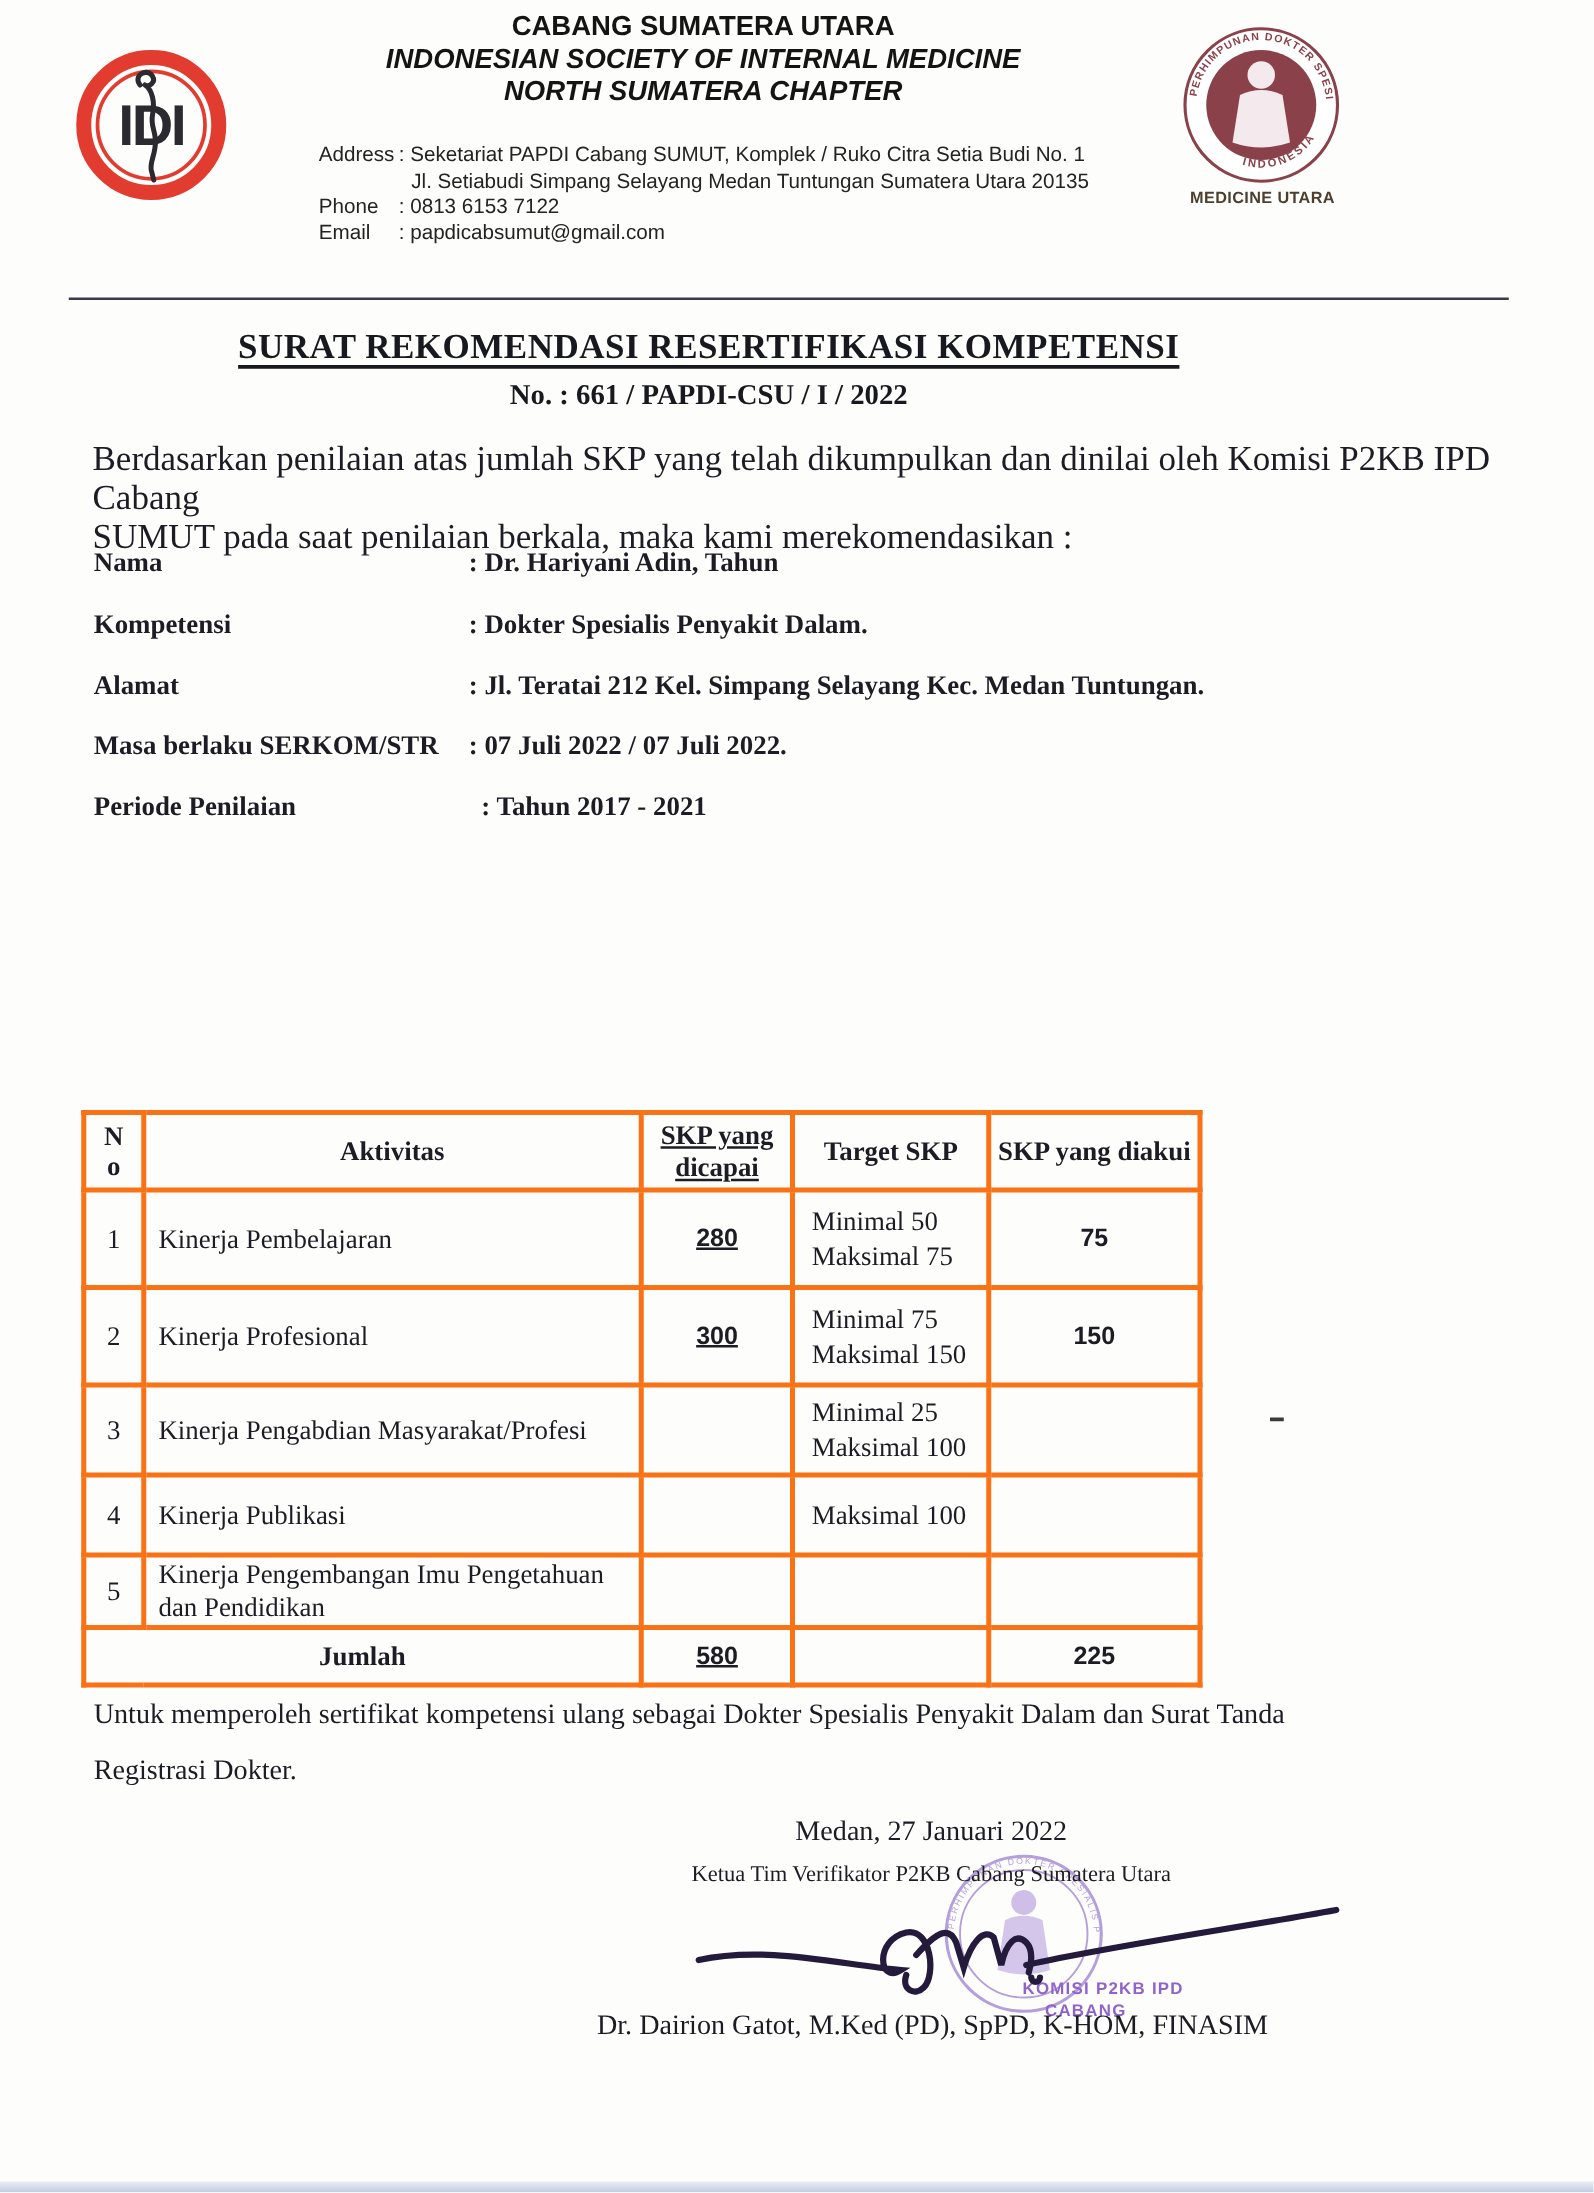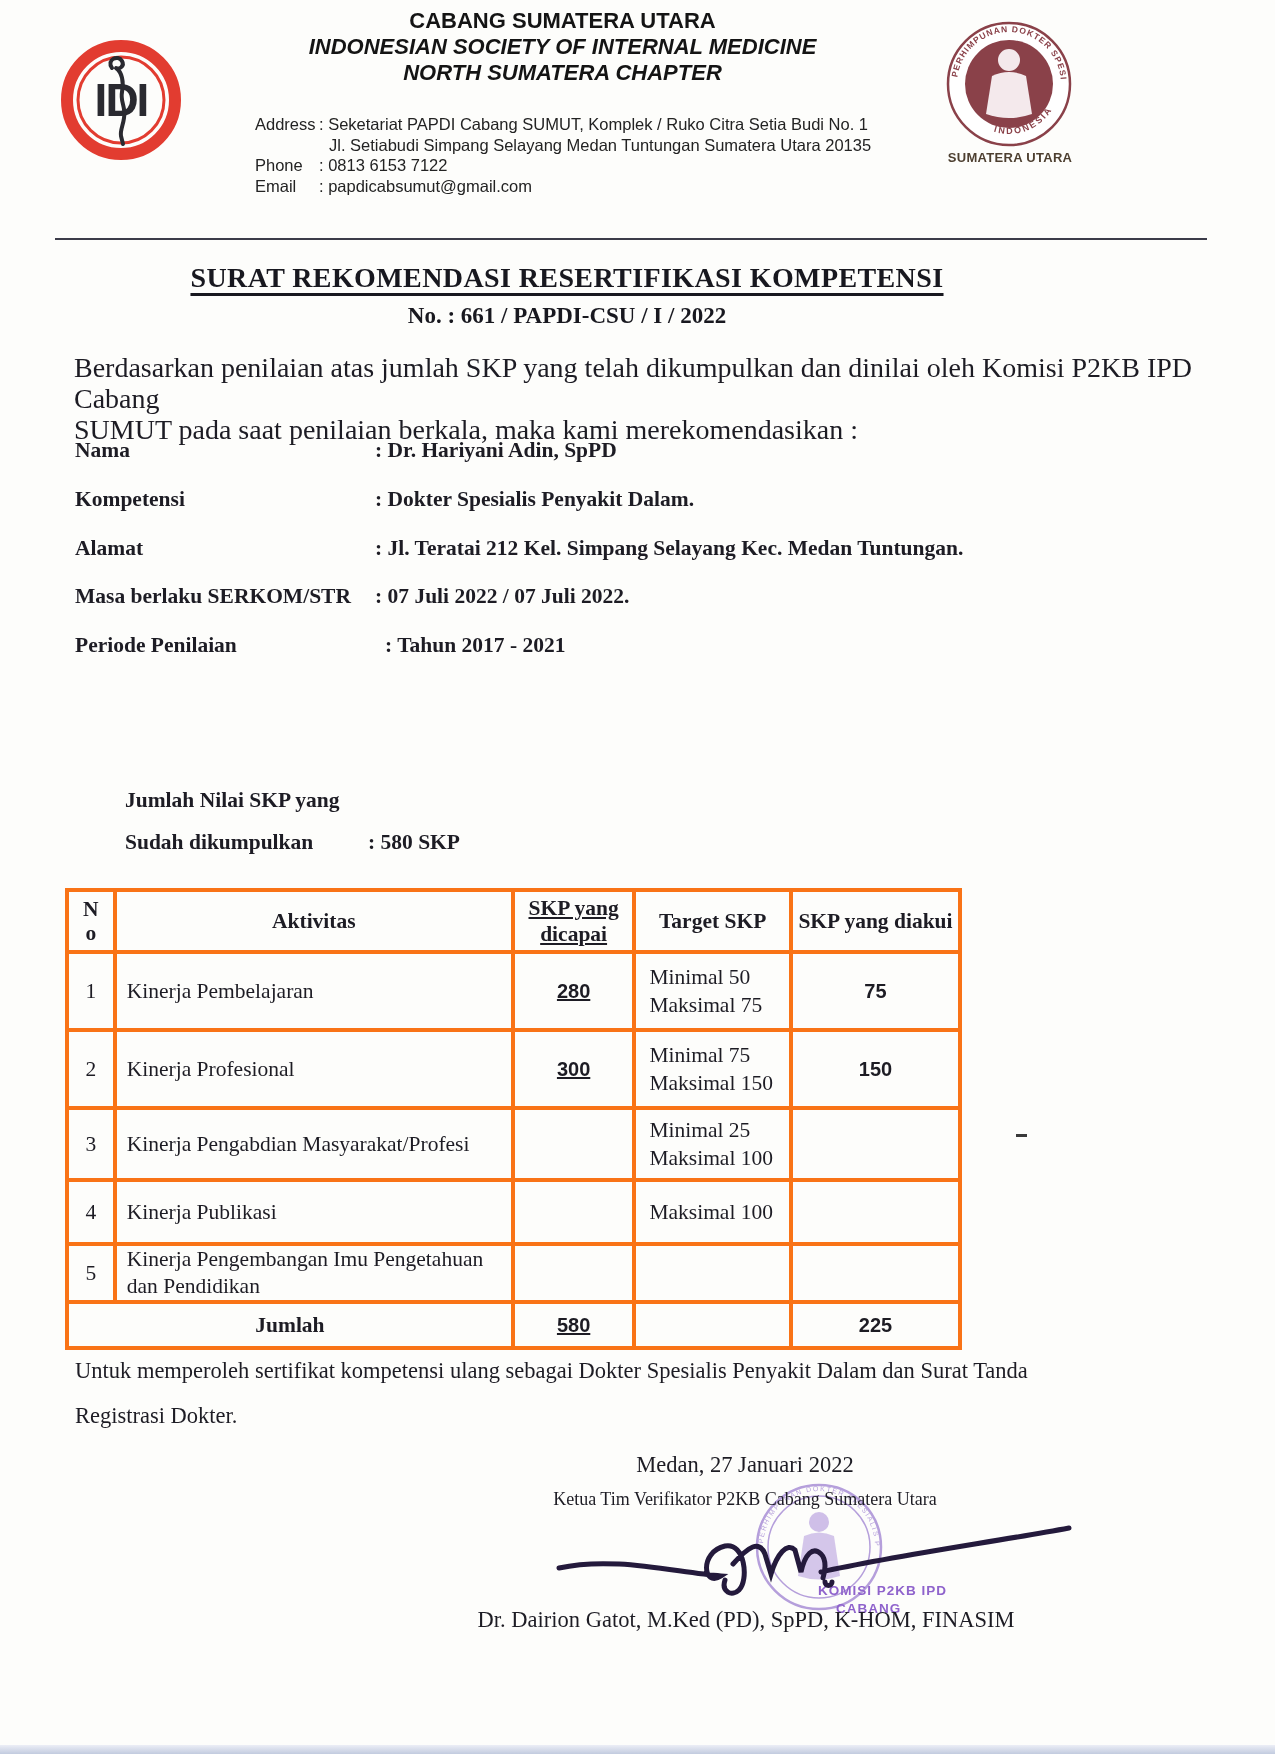--- a/index.html
+++ b/index.html
@@ -142,62 +142,55 @@
     </defs>
     <text font-family="Liberation Sans, sans-serif" font-size="8.5" font-weight="bold" fill="#8a4149" letter-spacing="1">
       <textPath href="#sealTop" startOffset="4%">PERHIMPUNAN DOKTER SPESIALIS PENYAKIT DALAM</textPath>
     </text>
     <text font-family="Liberation Sans, sans-serif" font-size="9" font-weight="bold" fill="#8a4149" letter-spacing="2">
       <textPath href="#sealBot" startOffset="40%">INDONESIA</textPath>
     </text>
     <circle cx="64" cy="40" r="11" fill="#f4e9ec"></circle>
     <path d="M47,56 q17,-8 34,0 l6,38 q-23,8 -46,0 z" fill="#f4e9ec"></path>
   </svg>
-  <div class="seal-caption">SUMATERA UTARA</div>
+  <div class="seal-caption">MEDICINE UTARA</div>
 
   <div class="rule"></div>
 
   <div class="title1">SURAT REKOMENDASI RESERTIFIKASI KOMPETENSI</div>
   <div class="title2">No. :  661 / PAPDI-CSU / I / 2022</div>
 
   <div class="intro">
     <div>Berdasarkan penilaian atas jumlah SKP yang telah dikumpulkan dan dinilai oleh Komisi P2KB IPD Cabang</div>
     <div>SUMUT pada saat penilaian berkala, maka kami merekomendasikan :</div>
   </div>
 
   <div class="fields">
     <div class="field-row">
       <span class="field-label">Nama</span>
-      <span class="field-value">: Dr. Hariyani Adin, SpPD</span>
+      <span class="field-value">: Dr. Hariyani Adin, Tahun</span>
     </div>
     <div class="field-row">
       <span class="field-label">Kompetensi</span>
       <span class="field-value">: Dokter Spesialis Penyakit Dalam.</span>
     </div>
     <div class="field-row">
       <span class="field-label">Alamat</span>
       <span class="field-value">: Jl. Teratai 212  Kel. Simpang Selayang Kec. Medan Tuntungan.</span>
     </div>
     <div class="field-row">
       <span class="field-label">Masa berlaku SERKOM/STR</span>
       <span class="field-value">: 07 Juli 2022 / 07 Juli 2022.</span>
     </div>
     <div class="field-row">
       <span class="field-label">Periode Penilaian</span>
       <span class="field-value">: Tahun 2017 - 2021</span>
     </div>
   </div>
 
-  <div class="skp-sum">
-    <div>Jumlah Nilai SKP yang</div>
-    <div class="skp-sum-row2">
-      <span class="skp-sum-label">Sudah dikumpulkan</span>
-      <span>: 580 SKP</span>
-    </div>
-  </div>
 
   <table class="skp-table">
     <tbody>
         <tr>
       <th class="col-no">
             <div class="th-no-inner">No</div>
           </th>
       <th class="col-akt">Aktivitas</th>
       <th class="col-dic">SKP yang dicapai</th>
       <th class="col-tgt">Target SKP</th>

